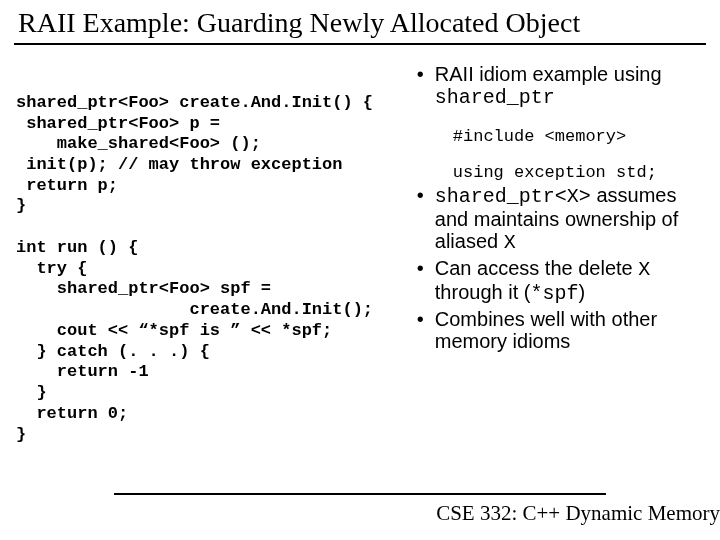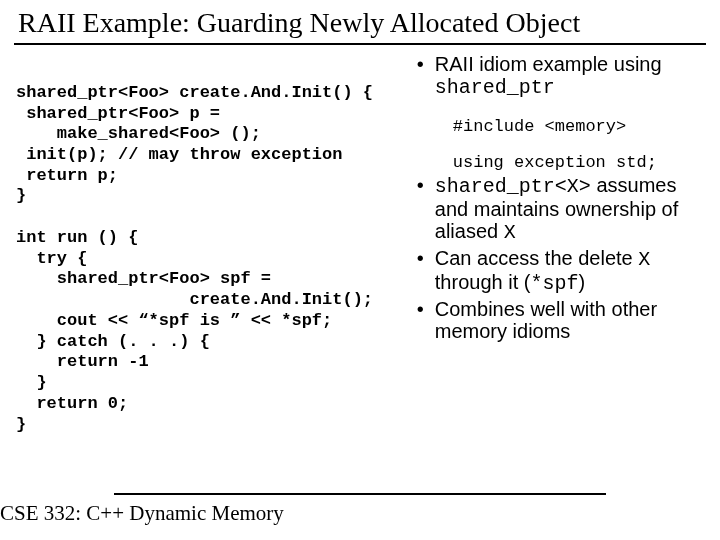--- a/index.html
+++ b/index.html
@@ -1,19 +1,19 @@
 <!DOCTYPE html>
 <html><head>
 <meta charset="utf-8">
 <style>
   * { box-sizing: border-box; margin: 0; padding: 0; }
   html, body { width: 720px; height: 540px; overflow: hidden; background: #fff; }
   body { font-family: Arial, Helvetica, sans-serif; color: #000; }
   .slide { width: 720px; height: 540px; position: relative; padding: 8px 16px 0 16px; }
-  .title-wrap { margin-bottom: 0; }
+  .title-wrap { margin-bottom: 10px; }
   .title {
     font-family: "Times New Roman", Times, serif;
     font-size: 28px;
     line-height: 1.1;
     text-align: left;
     padding: 0 2px 4px 2px;
   }
   .title-underline { border-bottom: 2px solid #000; margin: 0 -2px; }
   .content {
     display: flex;
@@ -54,21 +54,21 @@
     line-height: 1.12;
     padding-left: 18px;
     font-family: "Courier New", Courier, monospace;
     margin-top: 17px;
     margin-bottom: 2px;
   }
   .footer {
     position: absolute;
     left: 0; right: 0;
     bottom: 14px;
-    text-align: left;
+    text-align: right;
   }
   .footer-line {
     border-top: 2px solid #000;
     margin: 0 114px 6px 114px;
   }
   .footer-text {
     font-family: "Times New Roman", Times, serif;
     font-size: 21px;
   }
 </style>

